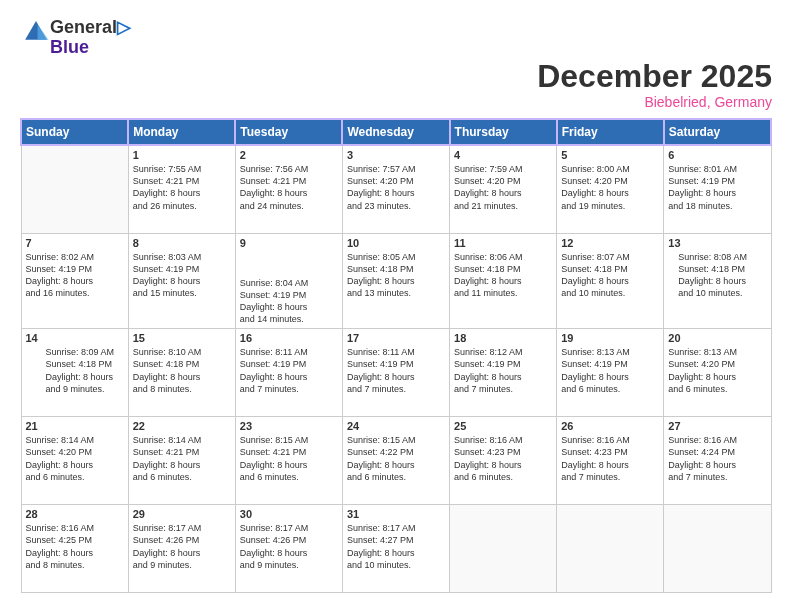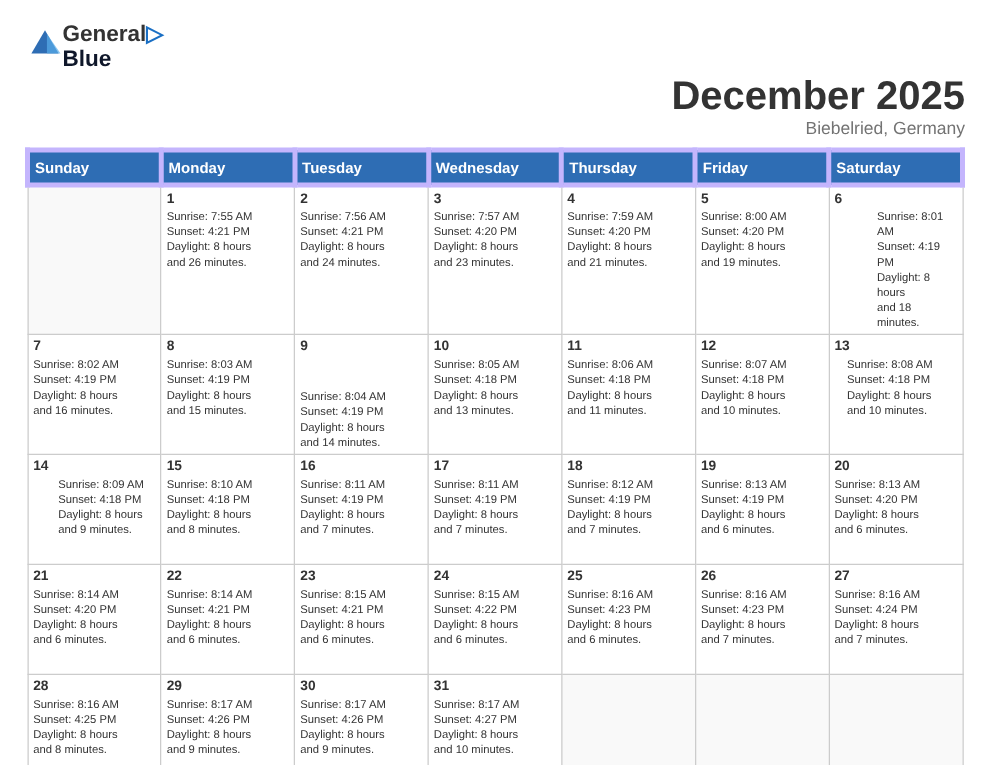--- a/index.html
+++ b/index.html
@@ -17,21 +17,21 @@
       background: #fff;
     }
     .header {
       display: flex;
       justify-content: space-between;
       align-items: flex-start;
       margin-bottom: 8px;
     }
     .logo {
       display: flex;
-      align-items: center;
+      align-items: flex-start;
       gap: 0;
     }
     .logo-text {
       font-size: 18px;
       font-weight: bold;
       color: #333;
       line-height: 1.1;
     }
     .logo-text span {
       color: #1a6fc4;
@@ -46,35 +46,35 @@
       margin-top: 41px;
     }
     .month-title {
       font-size: 32px;
       font-weight: bold;
       color: #333;
       line-height: 1.1;
     }
     .location {
       font-size: 14px;
-      color: #737373;
+      color: #ec4899;
     }
     .calendar {
       width: 100%;
       border-collapse: collapse;
       border: 1px solid #ccc;
     }
     .calendar th {
       background: #2e6db4;
       color: #fff;
       font-size: 12px;
       font-weight: bold;
       padding: 5px 4px;
       text-align: left;
-      border: 4px solid #c4b5fd;
+      border: 2px solid #c4b5fd;
     }
     .calendar td {
       vertical-align: top;
       border: 1px solid #ccc;
       padding: 3px 4px;
       width: calc(100% / 7);
       height: 88px;
       font-size: 9.5px;
       color: #333;
       background: #fff;
@@ -100,21 +100,21 @@
   <div class="header">
     <div class="logo">
       <div>
         <svg class="logo-icon" viewBox="0 0 36 36">
           <polygon points="18,4 32,28 4,28" fill="#2e6db4"></polygon>
           <polygon points="20,8 34,28 20,28" fill="#5aaeea" opacity="0.7"></polygon>
         </svg>
       </div>
       <div class="logo-text">
         <div>General<span>▷</span></div>
-        <div style="color:#0f172a;">Blue</div>
+        <div style="color:#4c1d95;">Blue</div>
       </div>
     </div>
     <div class="title-block">
       <div class="month-title">December 2025</div>
       <div class="location">Biebelried, Germany</div>
     </div>
   </div>
 
   <table class="calendar">
     <thead>
@@ -161,21 +161,21 @@
           </td>
           <td>
             <div class="day-num">5</div>
             <div class="day-info" style="white-space: pre-line;">Sunrise: 8:00 AM
 Sunset: 4:20 PM
 Daylight: 8 hours
 and 19 minutes.</div>
           </td>
           <td>
             <div class="day-num">6</div>
-            <div class="day-info" style="white-space: pre-line; margin-left: 34px;">Sunrise: 8:01 AM
+            <div class="day-info" style="white-space: pre-line;">Sunrise: 8:01 AM
 Sunset: 4:19 PM
 Daylight: 8 hours
 and 18 minutes.</div>
           </td>
         </tr>
         <tr>
           <td>
             <div class="day-num">7</div>
             <div class="day-info" style="white-space: pre-line;">Sunrise: 8:02 AM
 Sunset: 4:19 PM

